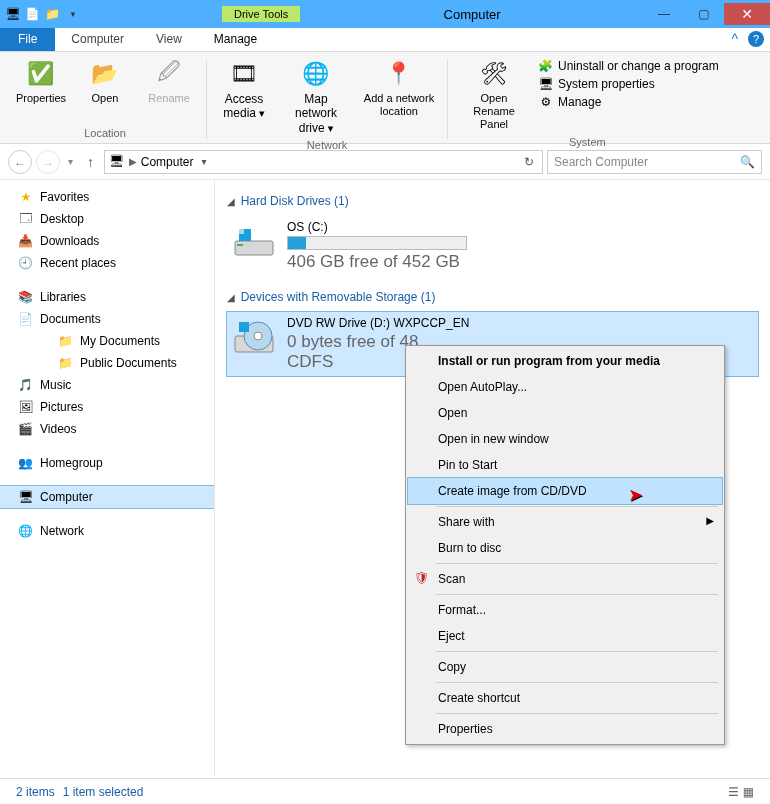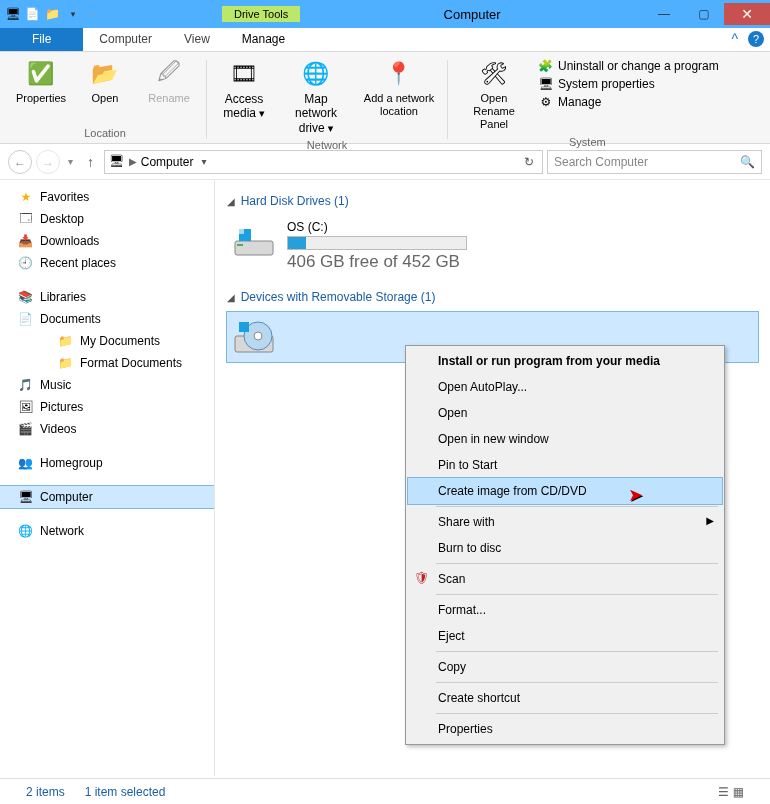--- a/index.html
+++ b/index.html
@@ -10,21 +10,21 @@
 .titlebar .sys-icons { display: flex; gap: 2px; align-items: center; }
 .titlebar .sys-icons span { width: 18px; height: 18px; display: inline-flex; align-items: center; justify-content: center; }
 .titlebar .drive-tools { margin-left: 120px; background: #bce86a; padding: 2px 12px; font-size: 11px; }
 .titlebar .title { flex: 1; text-align: center; font-size: 13px; color: #000; }
 .titlebar .win-ctl { display: flex; }
 .titlebar .win-ctl div { width: 40px; height: 22px; display: flex; align-items: center; justify-content: center; color: #333; }
 .titlebar .win-ctl .close { background: #c75050; color: #fff; width: 46px; font-size: 14px; }
 
 
 .tabrow { height: 24px; background: #fff; border-bottom: 1px solid #d9d9d9; display: flex; align-items: stretch; position: relative; }
-.tabrow .file-tab { background: #1979ca; color: #fff; padding: 4px 32px; font-size: 12px; }
+.tabrow .file-tab { background: #1979ca; color: #fff; padding: 4px 18px; font-size: 12px; }
 .tabrow .tab { padding: 4px 16px; color: #444; cursor: default; }
 .tabrow .manage-tab { background: #fff; padding: 4px 16px; }
 .tabrow .help { position: absolute; right: 6px; top: 3px; display: flex; gap: 10px; }
 .tabrow .help span { color: #1979ca; font-size: 14px; }
 
 
 .ribbon { height: 92px; background: #f6f6f6; border-bottom: 1px solid #d9d9d9; display: flex; padding: 4px 8px 0 8px; }
 .ribbon .group { display: flex; flex-direction: column; align-items: center; padding: 0 4px; }
 .ribbon .group .items { display: flex; gap: 6px; flex: 1; }
 .ribbon .group .label { font-size: 11px; color: #666; padding: 2px 0 4px 0; }
@@ -78,21 +78,21 @@
 .ctxmenu .item.bold { font-weight: bold; }
 .ctxmenu .item.hover { background: #bfe3ff; outline: 1px solid #7cb8e6; }
 .ctxmenu .sep { height: 1px; background: #ccc; margin: 2px 4px 2px 28px; }
 .ctxmenu .item .arrow { position: absolute; right: 8px; top: 6px; font-size: 10px; }
 .ctxmenu .item .ic { position: absolute; left: 6px; top: 5px; width: 16px; height: 16px; }
 
 
 .cursor { position: absolute; left: 628px; top: 484px; font-size: 18px; color: #d00; pointer-events: none; z-index: 100; text-shadow: 1px 1px 0 #000; }
 
 
-.statusbar { position: absolute; bottom: 0; left: 0; right: 0; height: 26px; border-top: 1px solid #ddd; display: flex; align-items: center; padding: 0 26px; gap: 20px; font-size: 12px; color: #1a5ea6; }
+.statusbar { position: absolute; bottom: 0; left: 0; right: 0; height: 26px; border-top: 1px solid #ddd; display: flex; align-items: center; padding: 0 16px; gap: 8px; font-size: 12px; color: #1a5ea6; }
 .statusbar .view-icons { margin-left: auto; display: flex; gap: 4px; color: #666; }
 
 
 .ico-pc::before { content: "🖥"; }
 .ico-star::before { content: "★"; color: #f5b301; }
 .ico-lib::before { content: "📚"; }
 .ico-hg::before { content: "👥"; }
 .ico-net::before { content: "🌐"; }
 .ico-fold::before { content: "📁"; }
 .ico-doc::before { content: "📄"; }
@@ -243,21 +243,21 @@
     <div class="node l2">
         <span class="ic ico-doc"></span>
         <span>Documents</span>
       </div>
     <div class="node l3">
         <span class="ic ico-fold"></span>
         <span>My Documents</span>
       </div>
     <div class="node l3">
         <span class="ic ico-fold"></span>
-        <span>Format Documents</span>
+        <span>Public Documents</span>
       </div>
     <div class="node l2">
         <span class="ic ico-mus"></span>
         <span>Music</span>
       </div>
     <div class="node l2">
         <span class="ic ico-pic"></span>
         <span>Pictures</span>
       </div>
     <div class="node l2">
@@ -310,20 +310,25 @@
     </div>
     <div class="drive selected">
       <span class="ic">
         <svg class="ico-dvd" viewBox="0 0 42 42">
             <rect x="2" y="20" width="38" height="16" rx="2" fill="#d8d8d8" stroke="#888"></rect>
             <circle cx="25" cy="20" r="14" fill="#b8d8f0" stroke="#5a8ab8"></circle>
             <circle cx="25" cy="20" r="4" fill="#fff" stroke="#888"></circle>
             <rect x="6" y="6" width="10" height="10" fill="#1ba1e2"></rect>
           </svg>
       </span>
+      <div class="info">
+        <div class="name">DVD RW Drive (D:) WXPCCP_EN</div>
+        <div class="free">0 bytes free of 48</div>
+        <div class="free">CDFS</div>
+      </div>
     </div>
   </div>
 </div>
 
 <div class="ctxmenu">
   <div class="item bold">Install or run program from your media</div>
   <div class="item">Open AutoPlay...</div>
   <div class="item">Open</div>
   <div class="item">Open in new window</div>
   <div class="item">Pin to Start</div>

